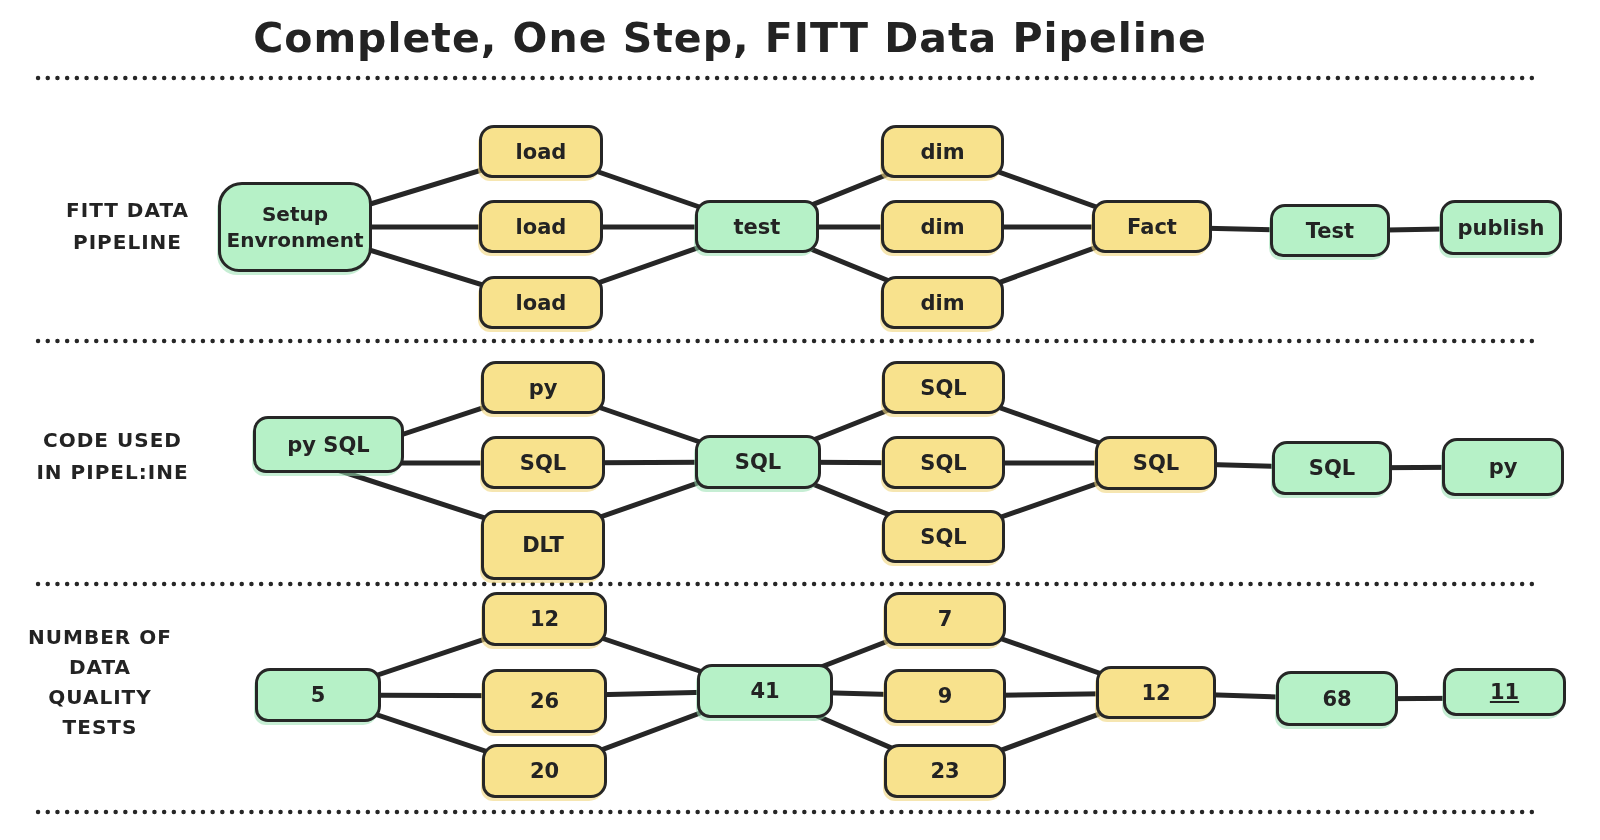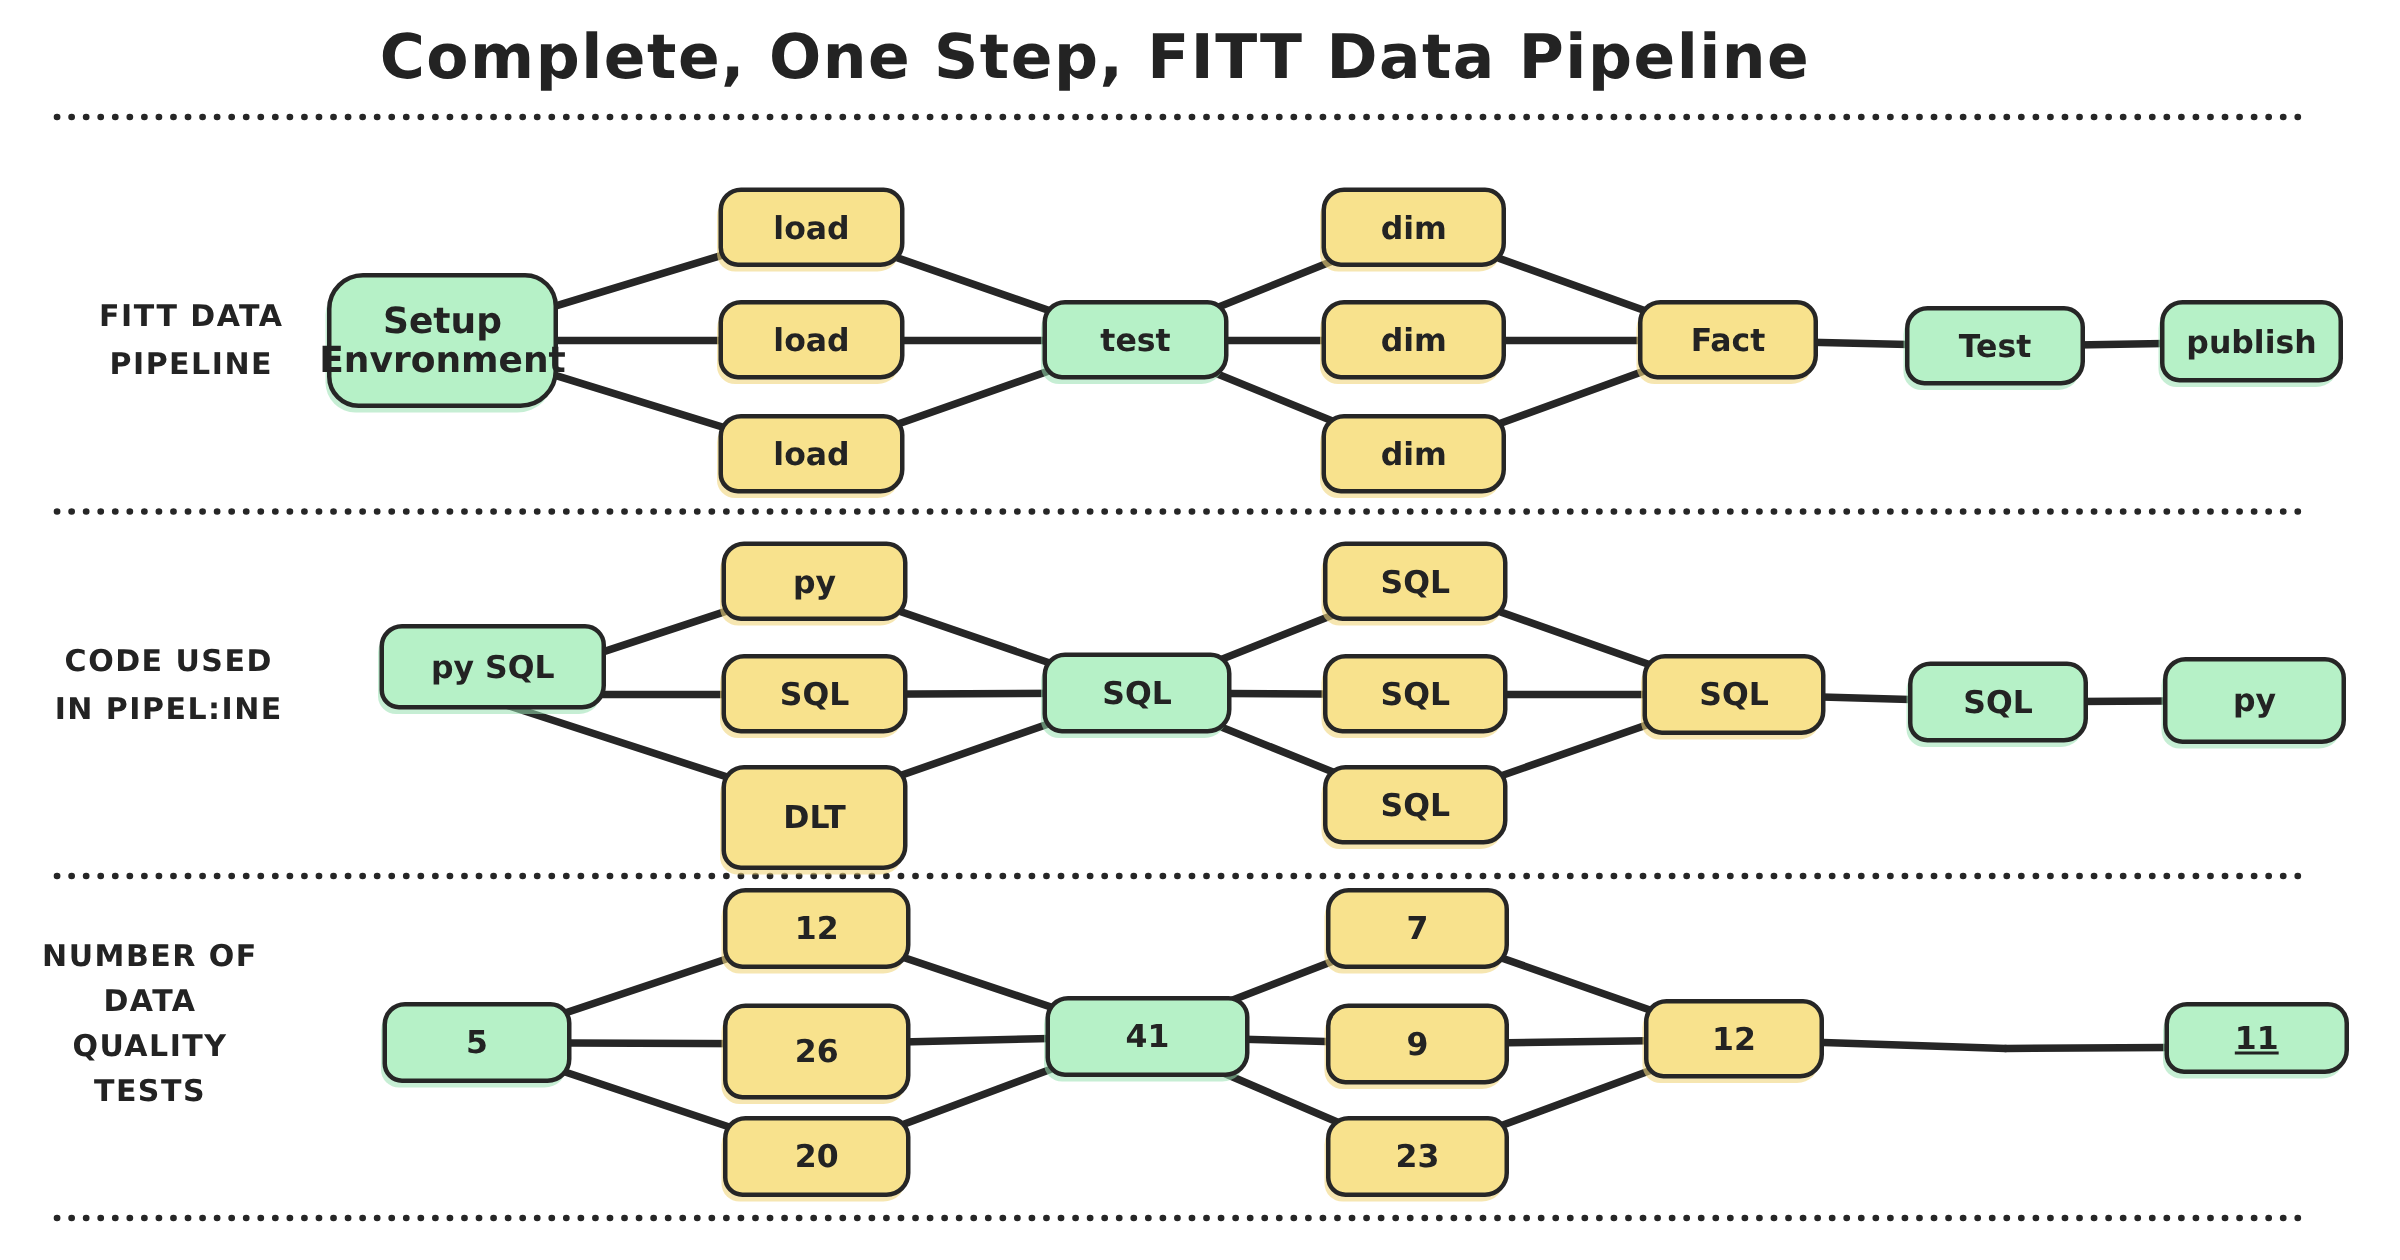--- a/index.html
+++ b/index.html
@@ -65,21 +65,21 @@
     line-height: 26px;
   }
   .node.green {
     background: var(--node-green, #b6f1c7);
     box-shadow: -2px 4px 0 -1px rgba(151, 224, 176, 0.55);
   }
   .node.yellow {
     background: var(--node-yellow, #f8e28d);
     box-shadow: -2px 4px 0 -1px rgba(240, 213, 125, 0.6);
   }
-  .node.big { border-radius: 24px 22px 25px 21px; font-size: 24px; }
+  .node.big { border-radius: 24px 22px 25px 21px; font-size: 20px; }
 </style>
 </head>
 <body>
 
 <div class="canvas">
 
   <div class="title">Complete, One Step, FITT Data Pipeline</div>
 
   <svg class="wires" width="1600" height="840" viewBox="0 0 1600 840">
     <g>
@@ -177,15 +177,16 @@
 
   <div class="node green" style="left:255px; top:668px; width:126px; height:54px;">5</div>
   <div class="node yellow" style="left:482px; top:592px; width:125px; height:54px;">12</div>
   <div class="node yellow" style="left:482px; top:669px; width:125px; height:64px;">26</div>
   <div class="node yellow" style="left:482px; top:744px; width:125px; height:54px;">20</div>
   <div class="node green" style="left:697px; top:664px; width:136px; height:54px;">41</div>
   <div class="node yellow" style="left:884px; top:592px; width:122px; height:54px;">7</div>
   <div class="node yellow" style="left:884px; top:669px; width:122px; height:54px;">9</div>
   <div class="node yellow" style="left:884px; top:744px; width:122px; height:54px;">23</div>
   <div class="node yellow" style="left:1096px; top:666px; width:120px; height:53px;">12</div>
+  <div class="node green" style="left:1276px; top:671px; width:122px; height:55px;">68</div>
   <div class="node green" style="left:1443px; top:668px; width:123px; height:48px;text-decoration:underline;">11</div>
 
 </div>
 
 </body></html>

